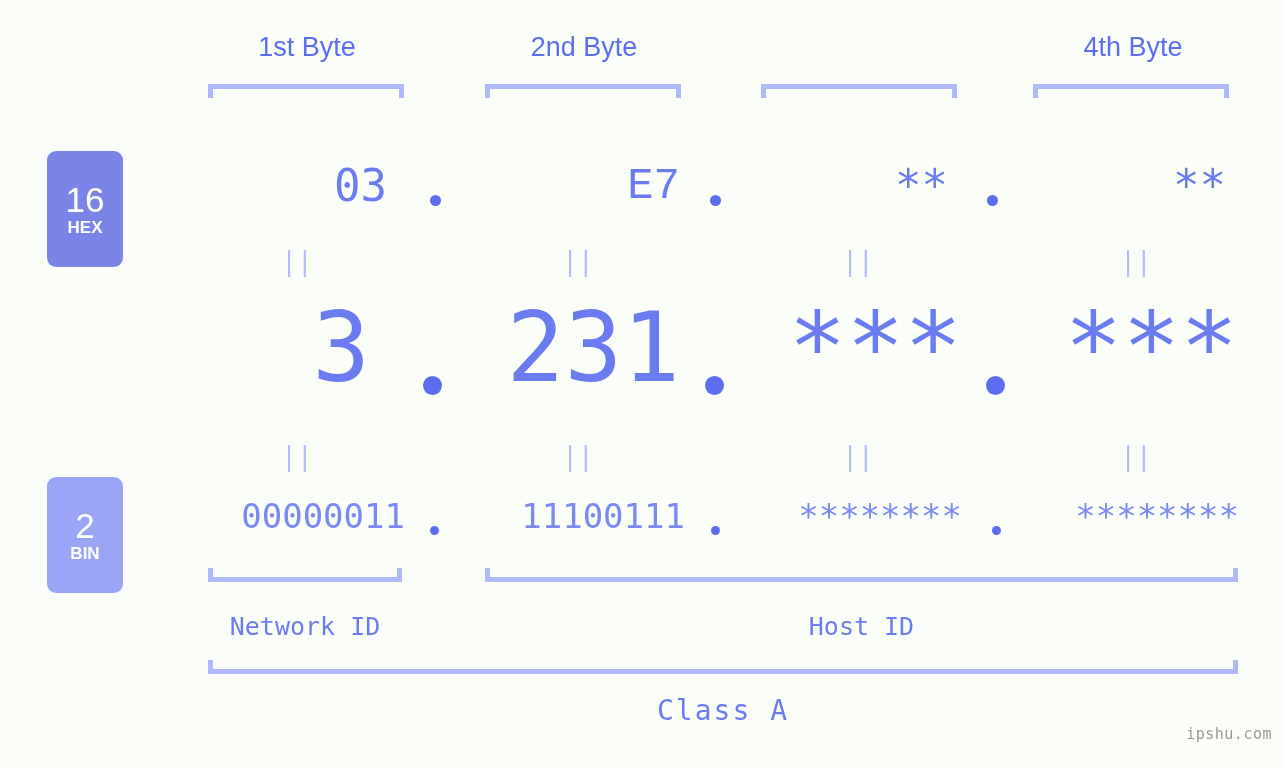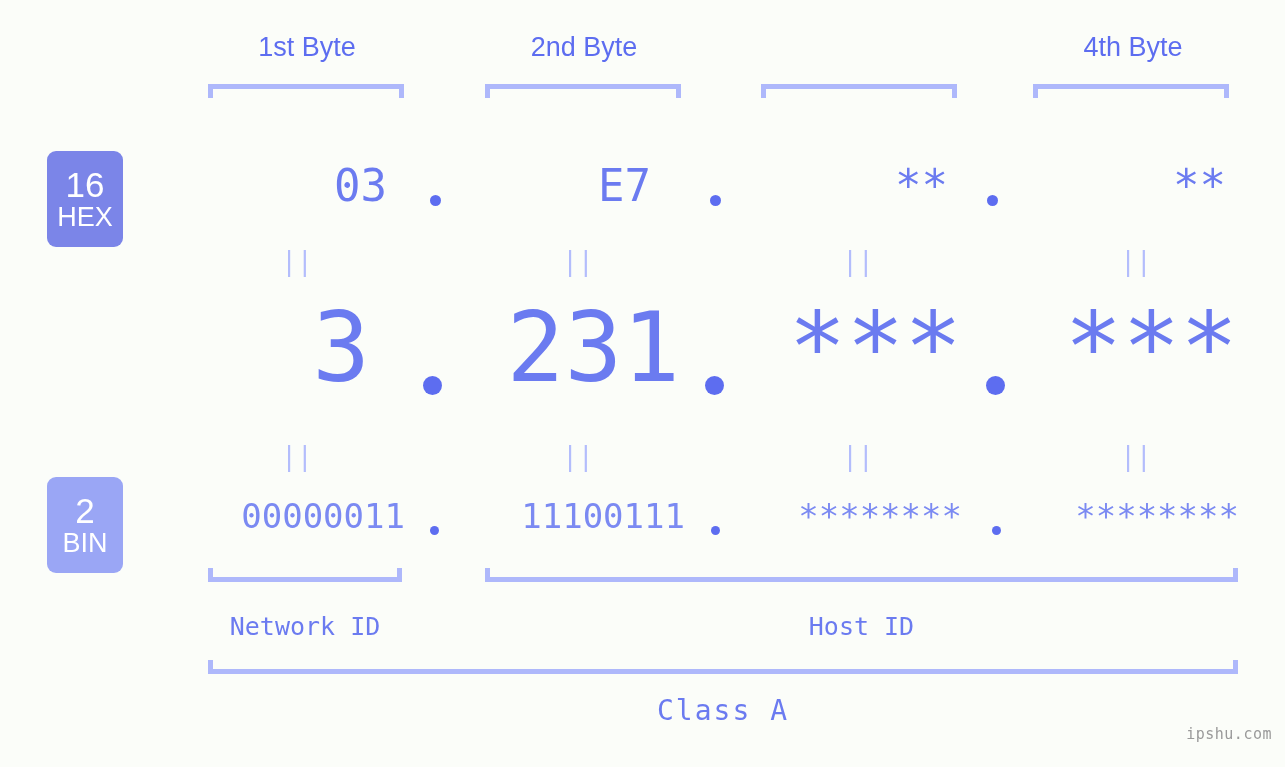--- a/index.html
+++ b/index.html
@@ -53,39 +53,39 @@
     border-left: 5px solid #aeb8fb;
     border-right: 5px solid #aeb8fb;
     box-sizing: border-box;
   }
 
   
   .badge {
     position: absolute;
     left: 47px;
     width: 76px;
-    height: 96px;
+    height: 116px;
     border-radius: 9px;
     color: #ffffff;
     display: flex;
     flex-direction: column;
     align-items: center;
     justify-content: center;
     font-family: "Liberation Sans", sans-serif;
     line-height: 1;
   }
   .badge .num {
     font-size: 35px;
     font-weight: 400;
     letter-spacing: 0px;
     margin-bottom: 2px;
   }
   .badge .abbr {
-    font-size: 27px;
-    font-weight: 400;
+    font-size: 17px;
+    font-weight: 700;
     letter-spacing: 0px;
   }
 
   
   .val {
     position: absolute;
     text-align: right;
     white-space: pre;
     color: #6b7bf0;
     font-family: "DejaVu Sans Mono", monospace;
@@ -169,21 +169,21 @@
     <div class="num">16</div>
     <div class="abbr">HEX</div>
   </div>
   <div class="badge" style="top:477px;background:#9aa6f5;">
     <div class="num">2</div>
     <div class="abbr">BIN</div>
   </div>
 
   <div class="row-hex">
     <div class="val" style="left:207px;width:180px;top:164px;">03</div>
-    <div class="val" style="left:471px;width:180px;top:164px;">E7</div>
+    <div class="val" style="left:500px;width:180px;top:164px;font-family:Liberation Mono, monospace;">E7</div>
     <div class="val" style="left:768px;width:180px;top:164px;">**</div>
     <div class="val" style="left:1046px;width:180px;top:164px;">**</div>
     <div class="dot" style="left:430px;top:195px;width:11px;height:11px;"></div>
     <div class="dot" style="left:710px;top:195px;width:11px;height:11px;"></div>
     <div class="dot" style="left:987px;top:195px;width:11px;height:11px;"></div>
   </div>
 
   <div class="eqmark" style="left:257px;width:80px;top:246px;font-size:26px;">||</div>
   <div class="eqmark" style="left:538px;width:80px;top:246px;font-size:26px;">||</div>
   <div class="eqmark" style="left:818px;width:80px;top:246px;font-size:26px;">||</div>

